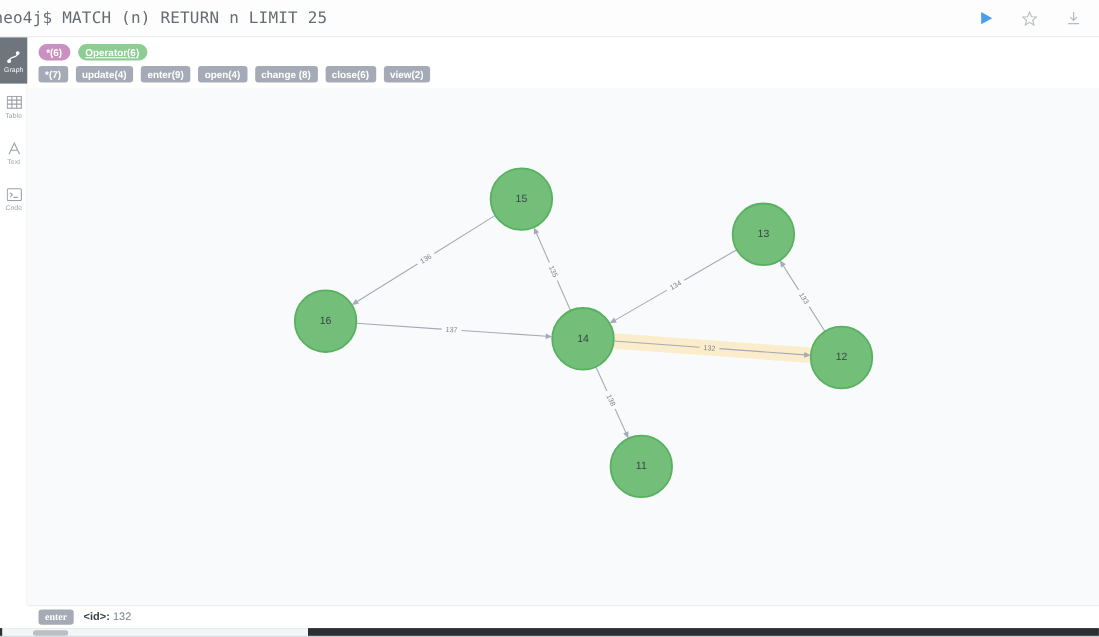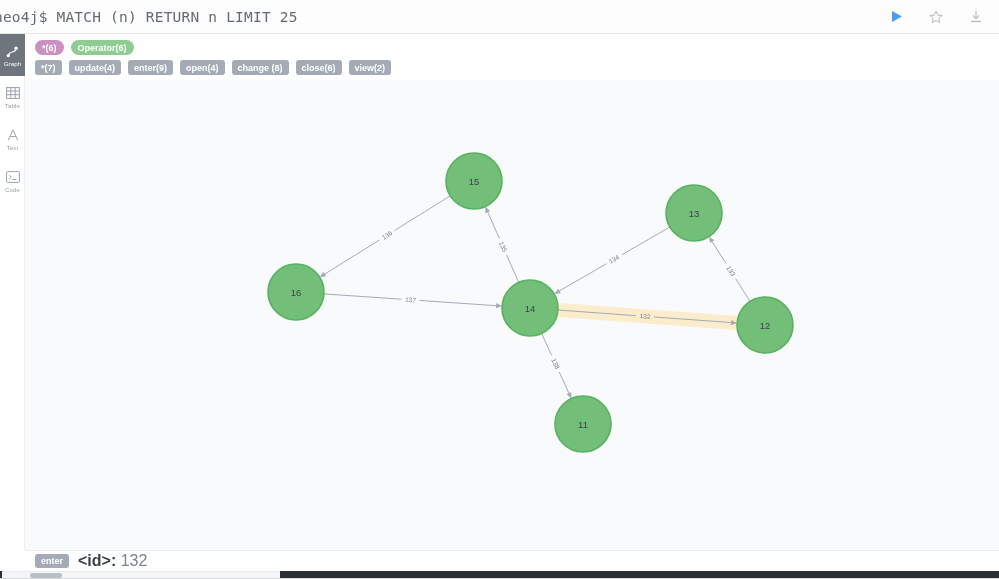--- a/index.html
+++ b/index.html
@@ -108,21 +108,21 @@
     padding: 0 7px;
     border-radius: 8px;
     font-size: 9px;
     font-weight: bold;
     color: #ffffff;
     white-space: nowrap;
     cursor: pointer;
     user-select: none;
   }
   .chip-node-star { background: #c990c0; }
-  .chip-node-op   { background: #8dcc93; }
+  .chip-node-op   { background: #8dcc93; text-decoration: underline; }
   .chip-rel {
     background: #a5abb6;
     border-radius: 3px;
     height: 15px;
     padding: 0 6px;
   }
 
   
   .canvas {
     position: absolute;
@@ -186,23 +186,24 @@
     align-items: center;
     justify-content: center;
     height: 14px;
     padding: 0 6px;
     border-radius: 3px;
     background: #a5abb6;
     color: #ffffff;
     font-size: 9px;
     font-weight: bold;
     user-select: none;
+    font-family: Liberation Serif, serif;
   }
   .status-prop {
-    font-size: 16px;
+    font-size: 10px;
     color: #55606a;
   }
   .status-prop b { color: #3b4348; }
   .status-prop span.val { color: #79838d; font-weight: normal; }
 
   
   .hscroll {
     position: absolute;
     left: 0; top: 571px;
     width: 999px; height: 8px;

